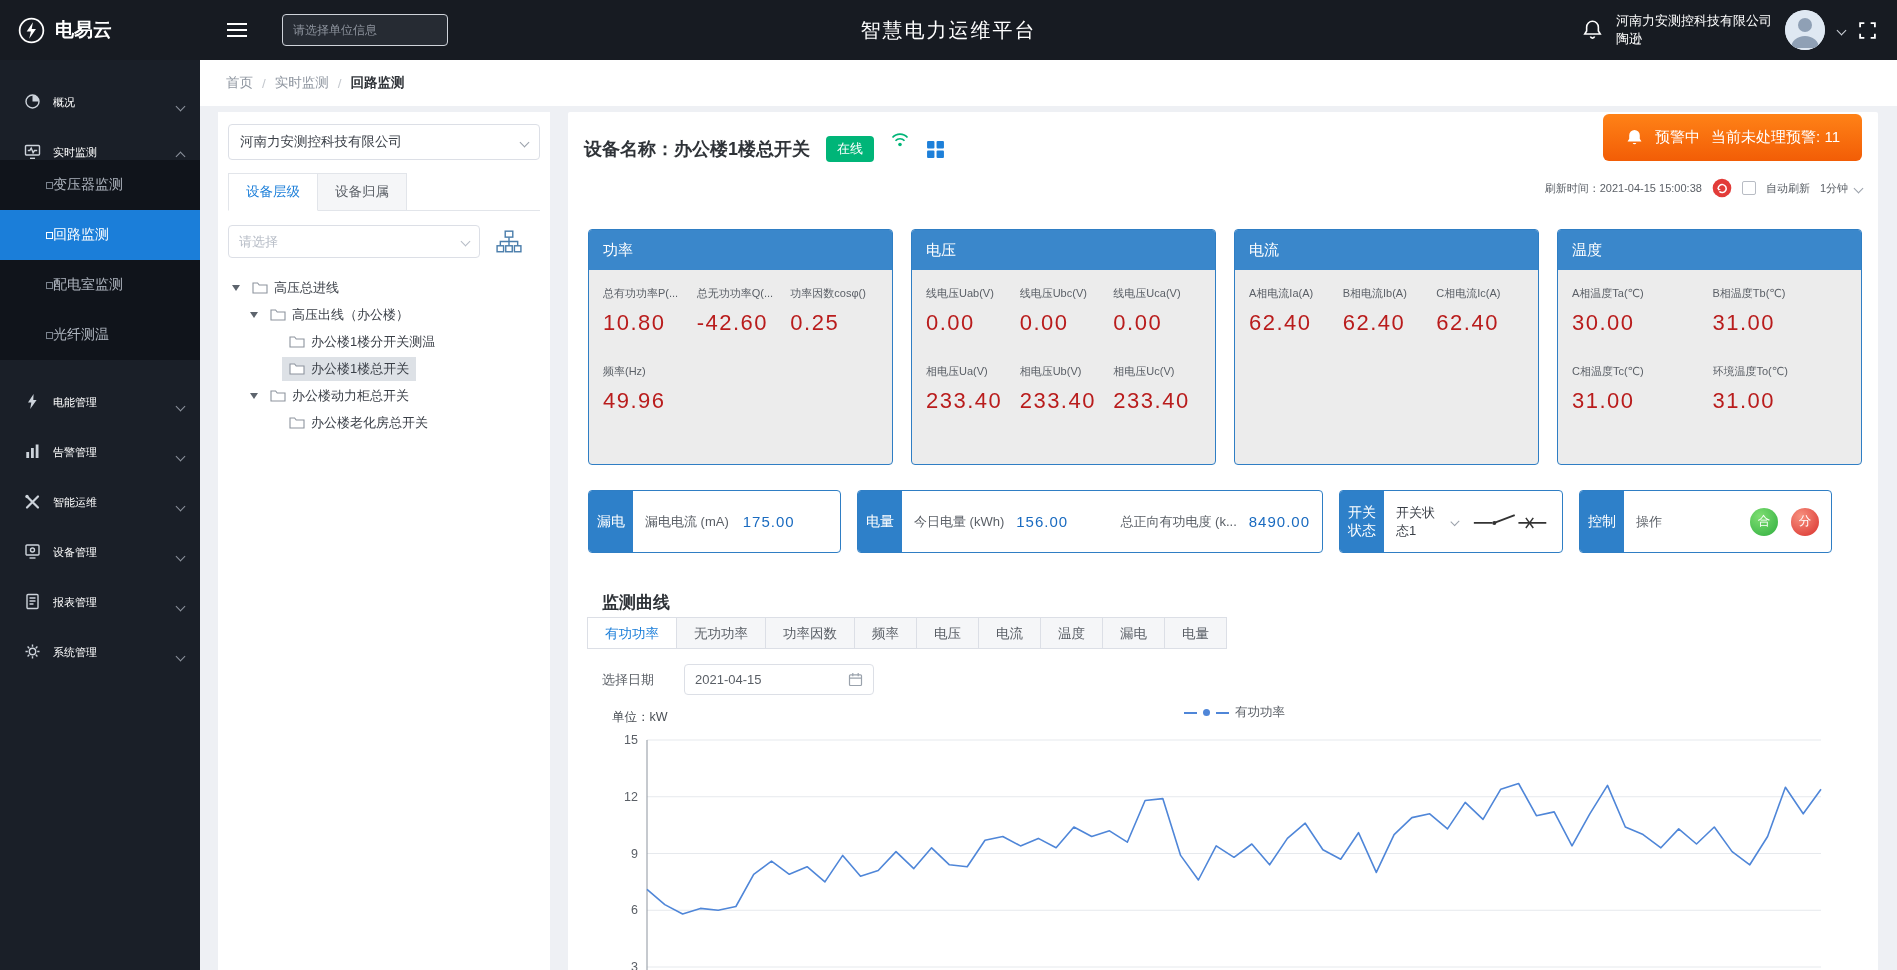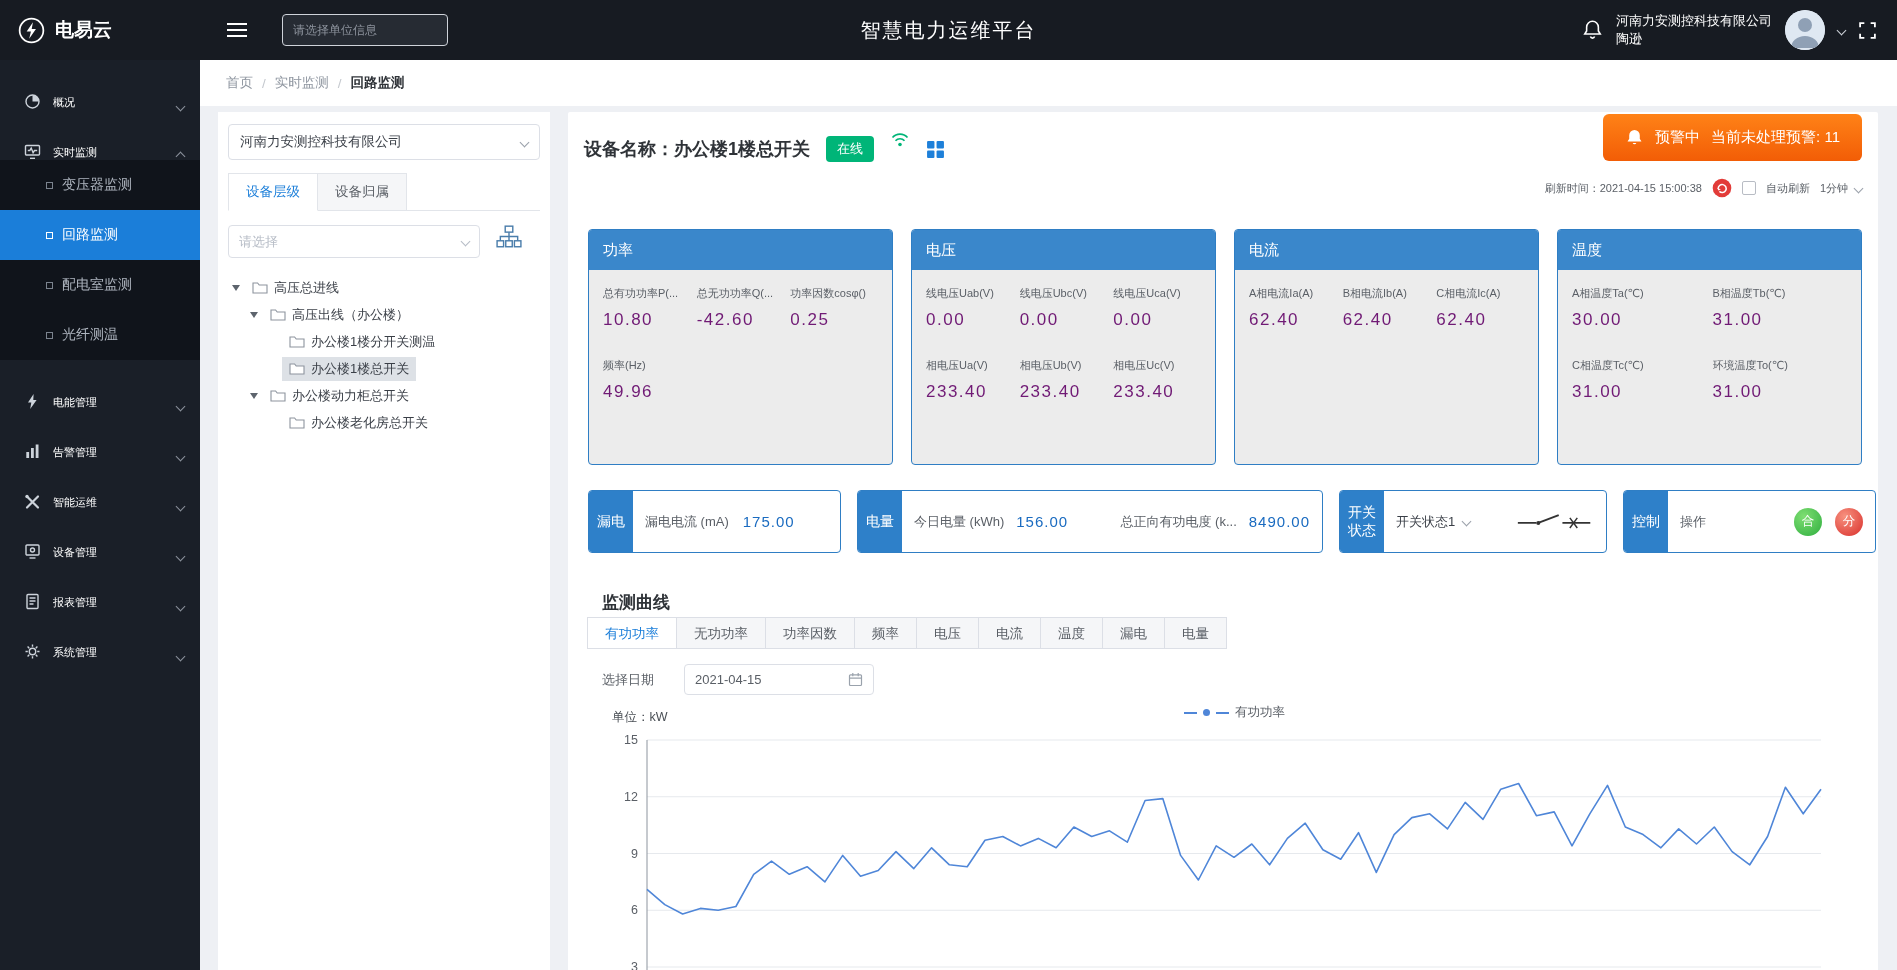--- a/index.html
+++ b/index.html
@@ -23,40 +23,40 @@
   .chv.up{transform:rotate(-135deg)}
   .topbar .chv{color:#cfd3da}
   
   .sidebar{position:absolute;top:60px;left:0;width:200px;height:910px;background:#1a1f28;z-index:10}
   .side-item{height:50px;display:flex;align-items:flex-end;padding:0 16px 0 22px;color:#ffffff;
     font-size:11px;cursor:pointer}
   .side-item .sicon{width:20px;margin-right:11px;display:flex;justify-content:center}
   .side-item .chv{margin-left:auto;color:#8d939d}
   .submenu{background:#10141b}
   .sub-item{height:50px;display:flex;align-items:center;padding-left:46px;color:#aeb5bf;
-    font-size:14px;gap:9px;cursor:pointer}
+    font-size:14px;cursor:pointer}
   .sub-item .bullet{width:7px;height:7px;border:1px solid #7b838e;display:inline-block}
   .sub-item.active{background:#1b7ed9;color:#fff}
   .sub-item.active .bullet{border-color:#fff}
   
   .crumb-bar{position:absolute;top:60px;left:200px;width:1697px;height:46px;background:#fff;
     display:flex;align-items:center;padding-left:26px;font-size:13.5px;color:#9097a1}
   .crumb-sep{margin:0 9px;color:#c4c8ce}
   .crumb:last-of-type{color:#2f3338;font-weight:bold}
   
   .tree-panel{position:absolute;top:112px;left:218px;width:332px;height:858px;background:#fff;
     padding:12px 10px 10px 10px}
   .company-select{height:36px;border:1px solid #dcdfe6;border-radius:4px;display:flex;align-items:center;
     justify-content:space-between;padding:0 11px;font-size:13.5px;color:#3a3f47;cursor:pointer}
   .company-select .chv{color:#9aa0aa}
   .ptabs{display:flex;margin-top:13px;border-bottom:1px solid #e2e5ea}
   .ptab{padding:9px 17px;font-size:13.5px;border:1px solid #e2e5ea;cursor:pointer;margin-bottom:-1px}
   .ptab.active{color:#1b7ed9;background:#fff;border-bottom-color:#fff}
   .ptab.inactive{background:#f5f6f8;color:#5a5f66;border-left:none}
-  .select-row{display:flex;align-items:flex-start;gap:16px;margin-top:14px}
+  .select-row{display:flex;align-items:center;gap:16px;margin-top:14px}
   .mini-select{flex:0 0 252px;height:33px;border:1px solid #dcdfe6;border-radius:4px;color:#b6bcc6;
     font-size:13px;display:flex;align-items:center;justify-content:space-between;padding:0 10px;cursor:pointer}
   .mini-select .chv{color:#b6bcc6}
   .tree{margin-top:16px;font-size:13px;color:#3a3f47}
   .tree-row{height:27px;display:flex;align-items:center;gap:5px;cursor:pointer;white-space:nowrap}
   .tri{width:0;height:0;border-left:4.5px solid transparent;border-right:4.5px solid transparent;
     border-top:6px solid #5d646d;display:inline-block;flex:0 0 auto}
   .tri-space{width:9px;display:inline-block;flex:0 0 auto}
   .node-body{display:flex;align-items:center;gap:6px;padding:3px 7px}
   .node-body.selected{background:#dde1e6}
@@ -74,21 +74,21 @@
   .checkbox{width:14px;height:14px;border:1px solid #b8bcc4;border-radius:2px;background:#fff;
     display:inline-block;cursor:pointer}
   .interval{display:flex;align-items:center;gap:7px;cursor:pointer;color:#5a5f66}
   .interval .chv{color:#9aa0aa}
   
   .stat-cards{position:absolute;left:20px;top:117px;display:flex;gap:18px}
   .stat-card{width:305px;height:236px;border:1px solid #2f7ec4;border-radius:4px;overflow:hidden;background:#ececec}
   .stat-head{height:40px;background:#3a87cb;color:#fff;font-size:15px;display:flex;align-items:center;padding-left:14px}
   .stat-body{padding:16px 14px;display:grid;row-gap:28px;column-gap:6px}
   .m-label{font-size:11px;color:#5a5f66;white-space:nowrap;overflow:hidden;text-overflow:ellipsis}
-  .m-value{margin-top:9px;font-size:17px;color:#701a75;letter-spacing:1.5px}
+  .m-value{margin-top:9px;font-size:22px;color:#b91c1c;letter-spacing:1.5px}
   
   .mini-row{position:absolute;left:20px;top:378px;display:flex;gap:16px}
   .mini-card{height:63px;border:1px solid #2f7ec4;border-radius:4px;background:#fff;display:flex;overflow:hidden}
   .mini-tag{background:#2e80c9;color:#fff;display:flex;flex-direction:column;align-items:center;
     justify-content:center;font-size:14px;min-width:44px;line-height:1.25;padding:0 6px;text-align:center}
   .mini-body{flex:1;display:flex;align-items:center;gap:14px;padding:0 12px;font-size:13px;color:#5a5f66}
   .mini-value{color:#1a6bc0;font-size:15px;letter-spacing:1px}
   .pair{display:flex;align-items:center;gap:12px}
   .sw-select{display:flex;align-items:center;gap:8px;color:#3a3f47;cursor:pointer}
   .sw-select .chv{color:#9aa0aa}
@@ -524,21 +524,21 @@
         <span class="pair">
           <span>今日电量 (kWh)</span>
           <span class="mini-value">156.00</span>
         </span>
         <span class="pair" style="margin-left:auto">
           <span>总正向有功电度 (k...</span>
           <span class="mini-value">8490.00</span>
         </span>
       </div>
     </div>
-    <div class="mini-card" style="width:268px">
+    <div class="mini-card" style="width:224px">
       <div class="mini-tag">
         <span>开关</span>
         <span>状态</span>
       </div>
       <div class="mini-body" style="justify-content:space-between">
         <span class="sw-select">
           <span>开关状态1</span>
           <span class="chv"></span>
         </span>
         <span style="display:flex">

